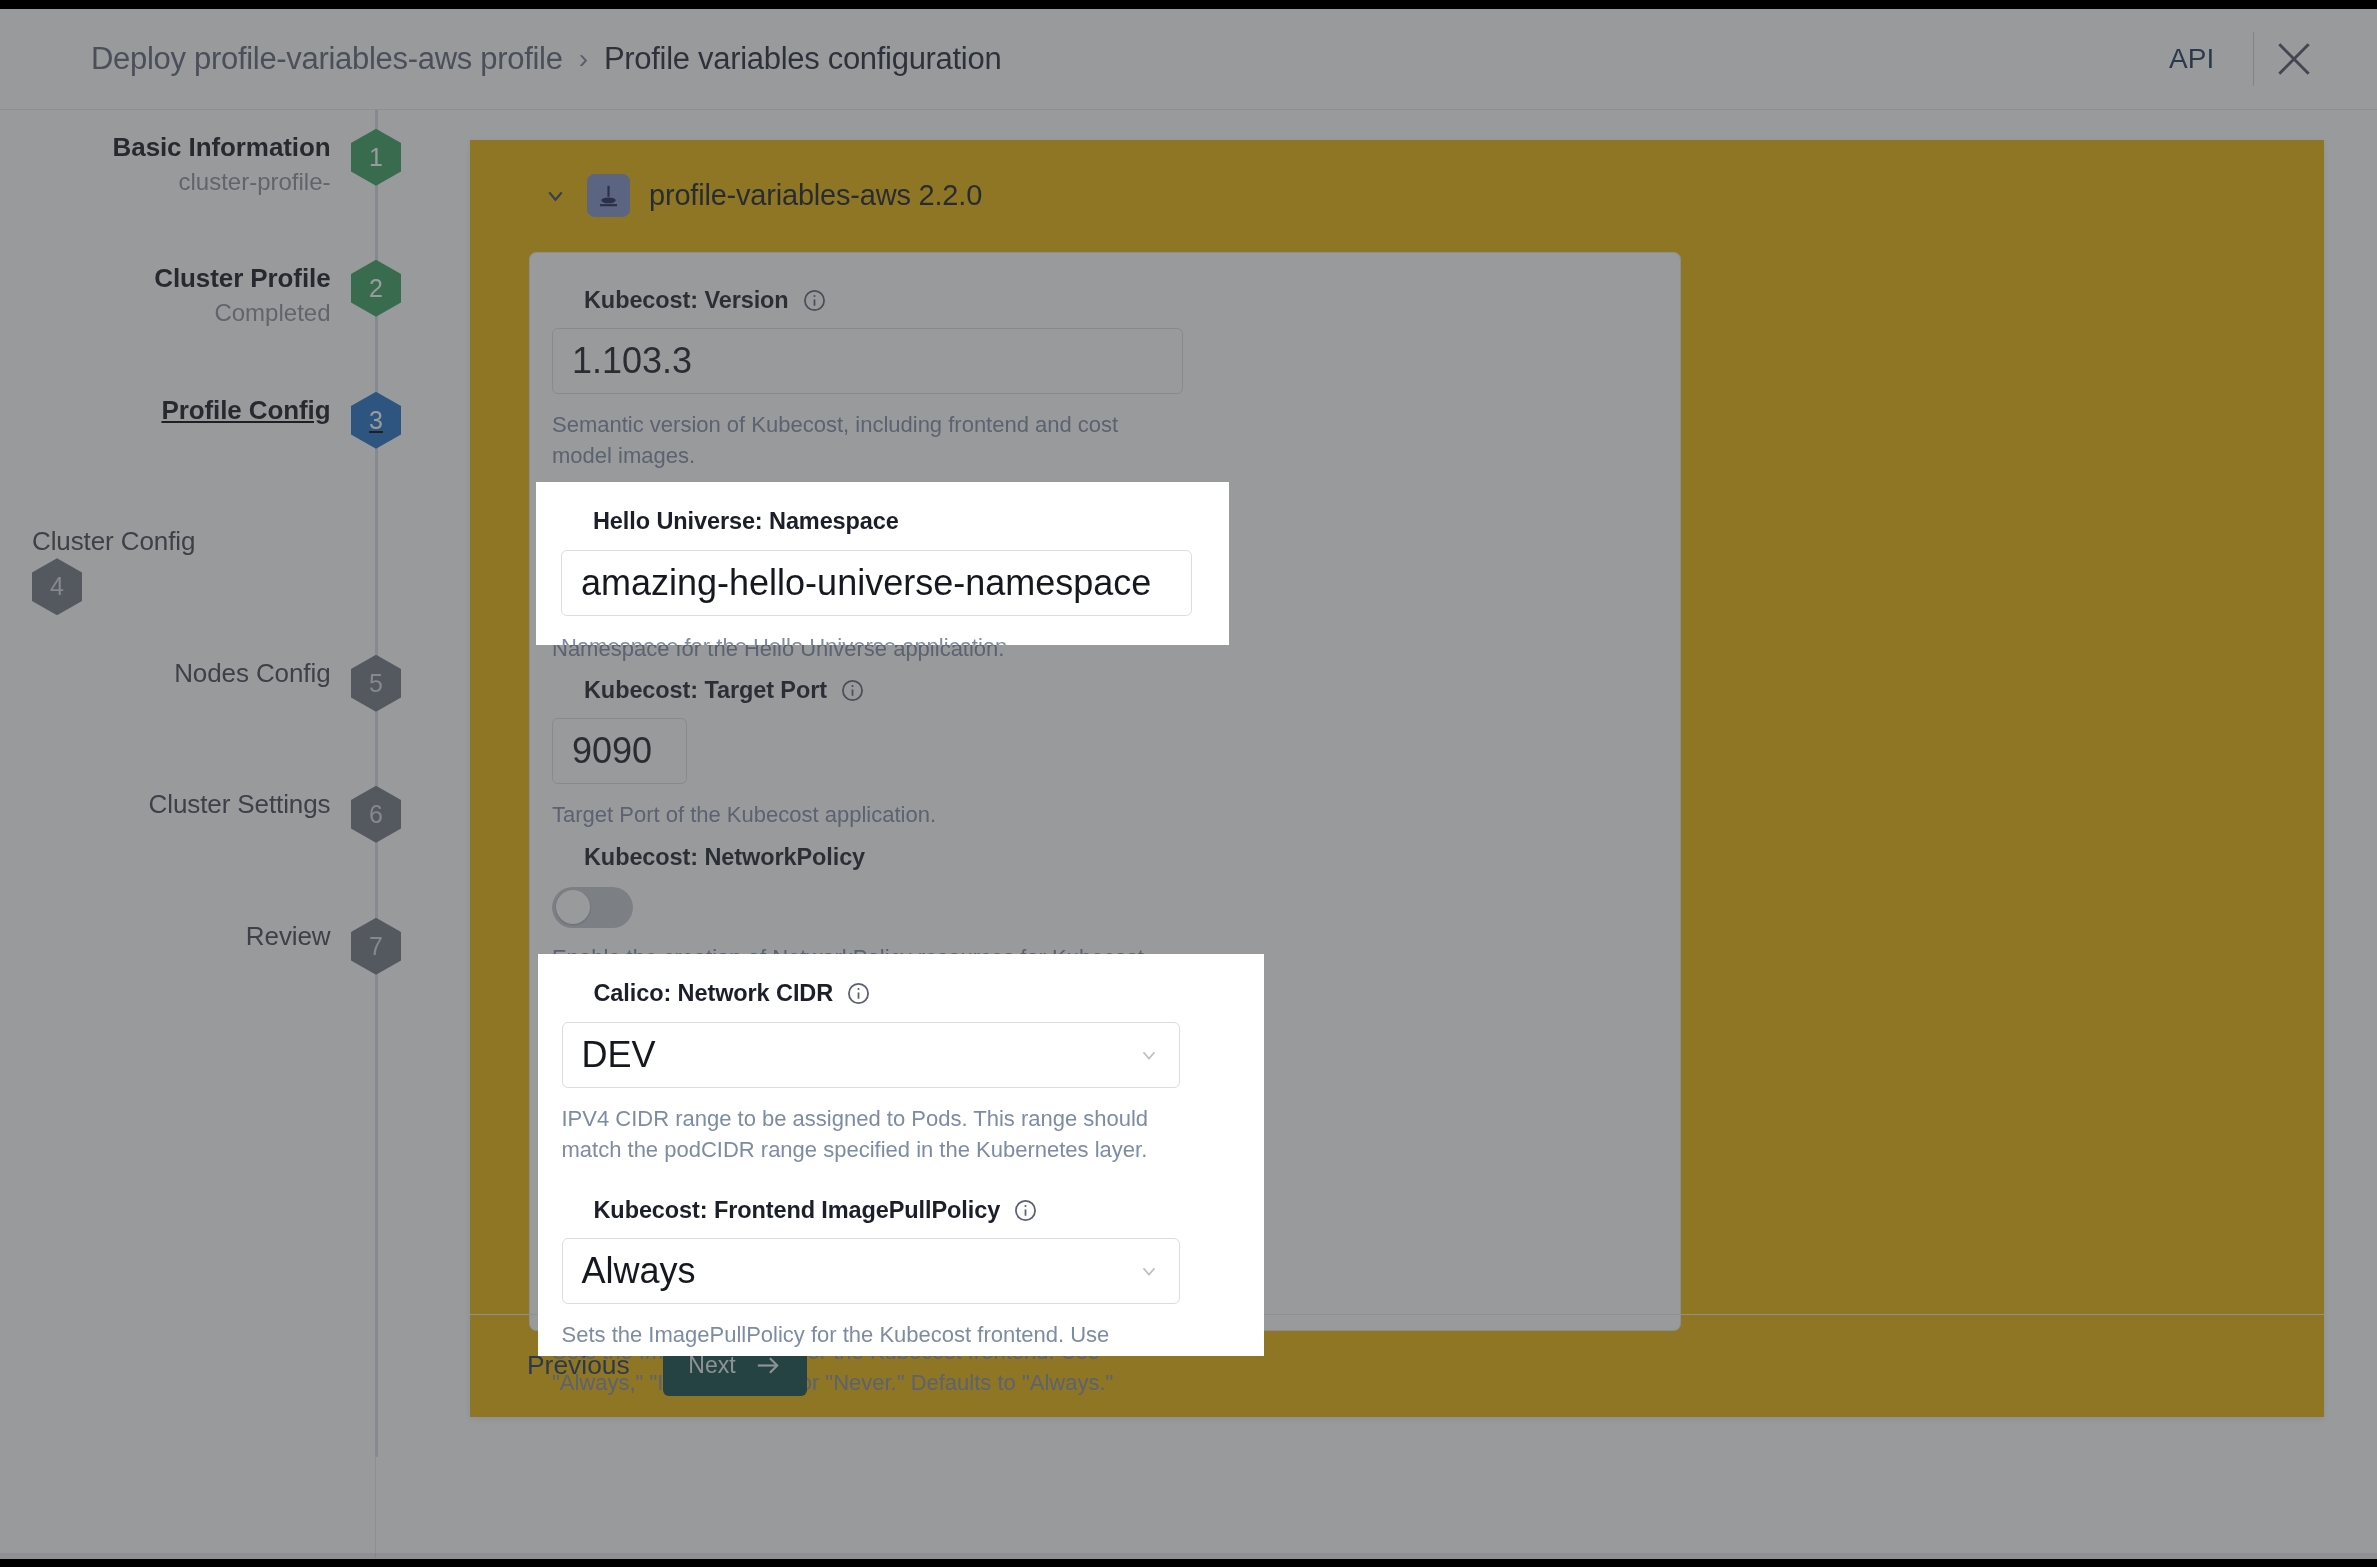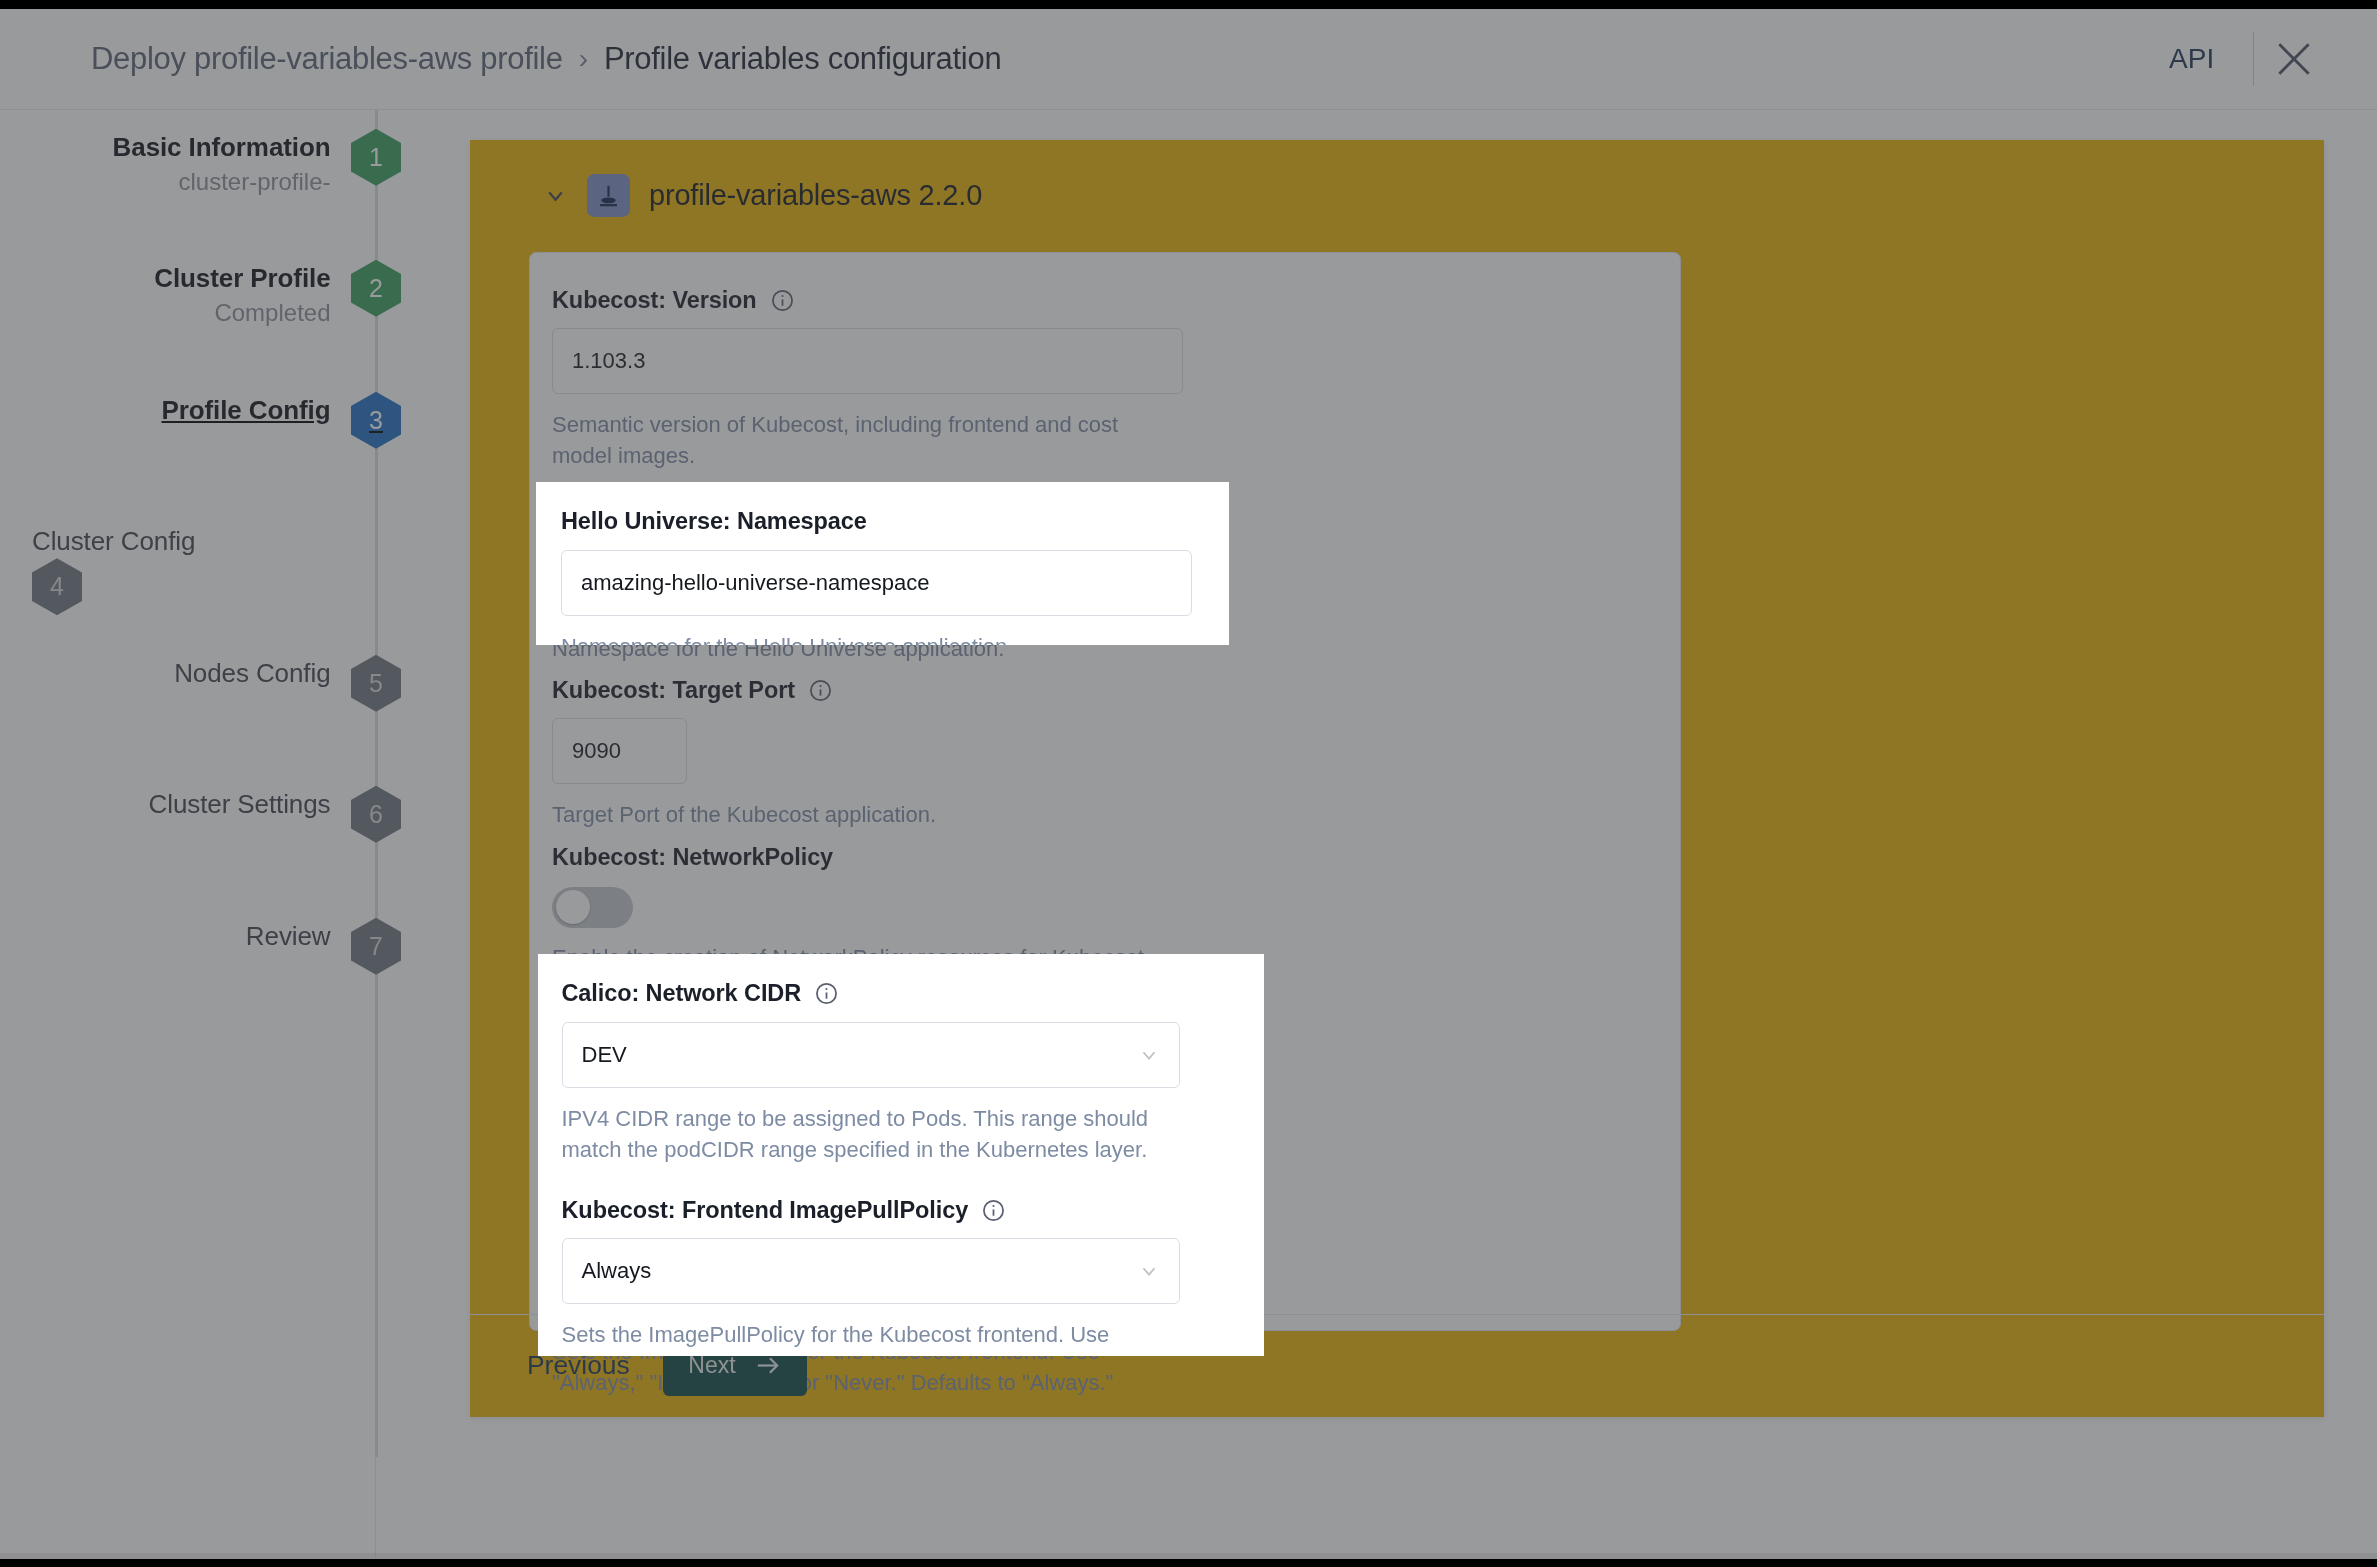--- a/index.html
+++ b/index.html
@@ -120,30 +120,30 @@
   #fields-panel {
     position: absolute; left: 59px; top: 112px;
     width: 1152px; height: 1079px;
     border: 1.5px solid #e2e5ea; border-radius: 7.3px;
     background: #ffffff;
   }
 
   .field { position: absolute; left: 22px; width: 1108px; }
   .f-label {
     display: flex; align-items: center; gap: 13.2px;
-    font-size: 23.5px; color: #1a1f29; font-weight: 700; letter-spacing: -0.1px;
+    font-size: 23.5px; color: #1a1f29; font-weight: 700; letter-spacing: -0.1px; margin-left: 32px;
   }
   .info-icon { width: 25px; height: 25px; flex: none; }
   .f-input {
     margin-top: 14.7px; height: 66px;
     border: 1.5px solid #d9dde3; border-radius: 5.9px;
     background: #ffffff;
     display: flex; align-items: center;
     padding: 0 19px;
-    font-size: 22px; color: #15191f;
+    font-size: 36px; color: #15191f;
   }
   .f-input.w-small { width: 135px; }
   .f-input.w-mid   { width: 631px; }
   .f-input.w-sel   { width: 618px; justify-content: space-between; gap: 32px; }
   .f-help {
     margin-top: 14.7px;
     font-size: 22px; line-height: 31px; color: #7d8ba3;
     max-width: 609px;
   }
   .chev-sel { width: 22px; height: 22px; opacity: .55; }

